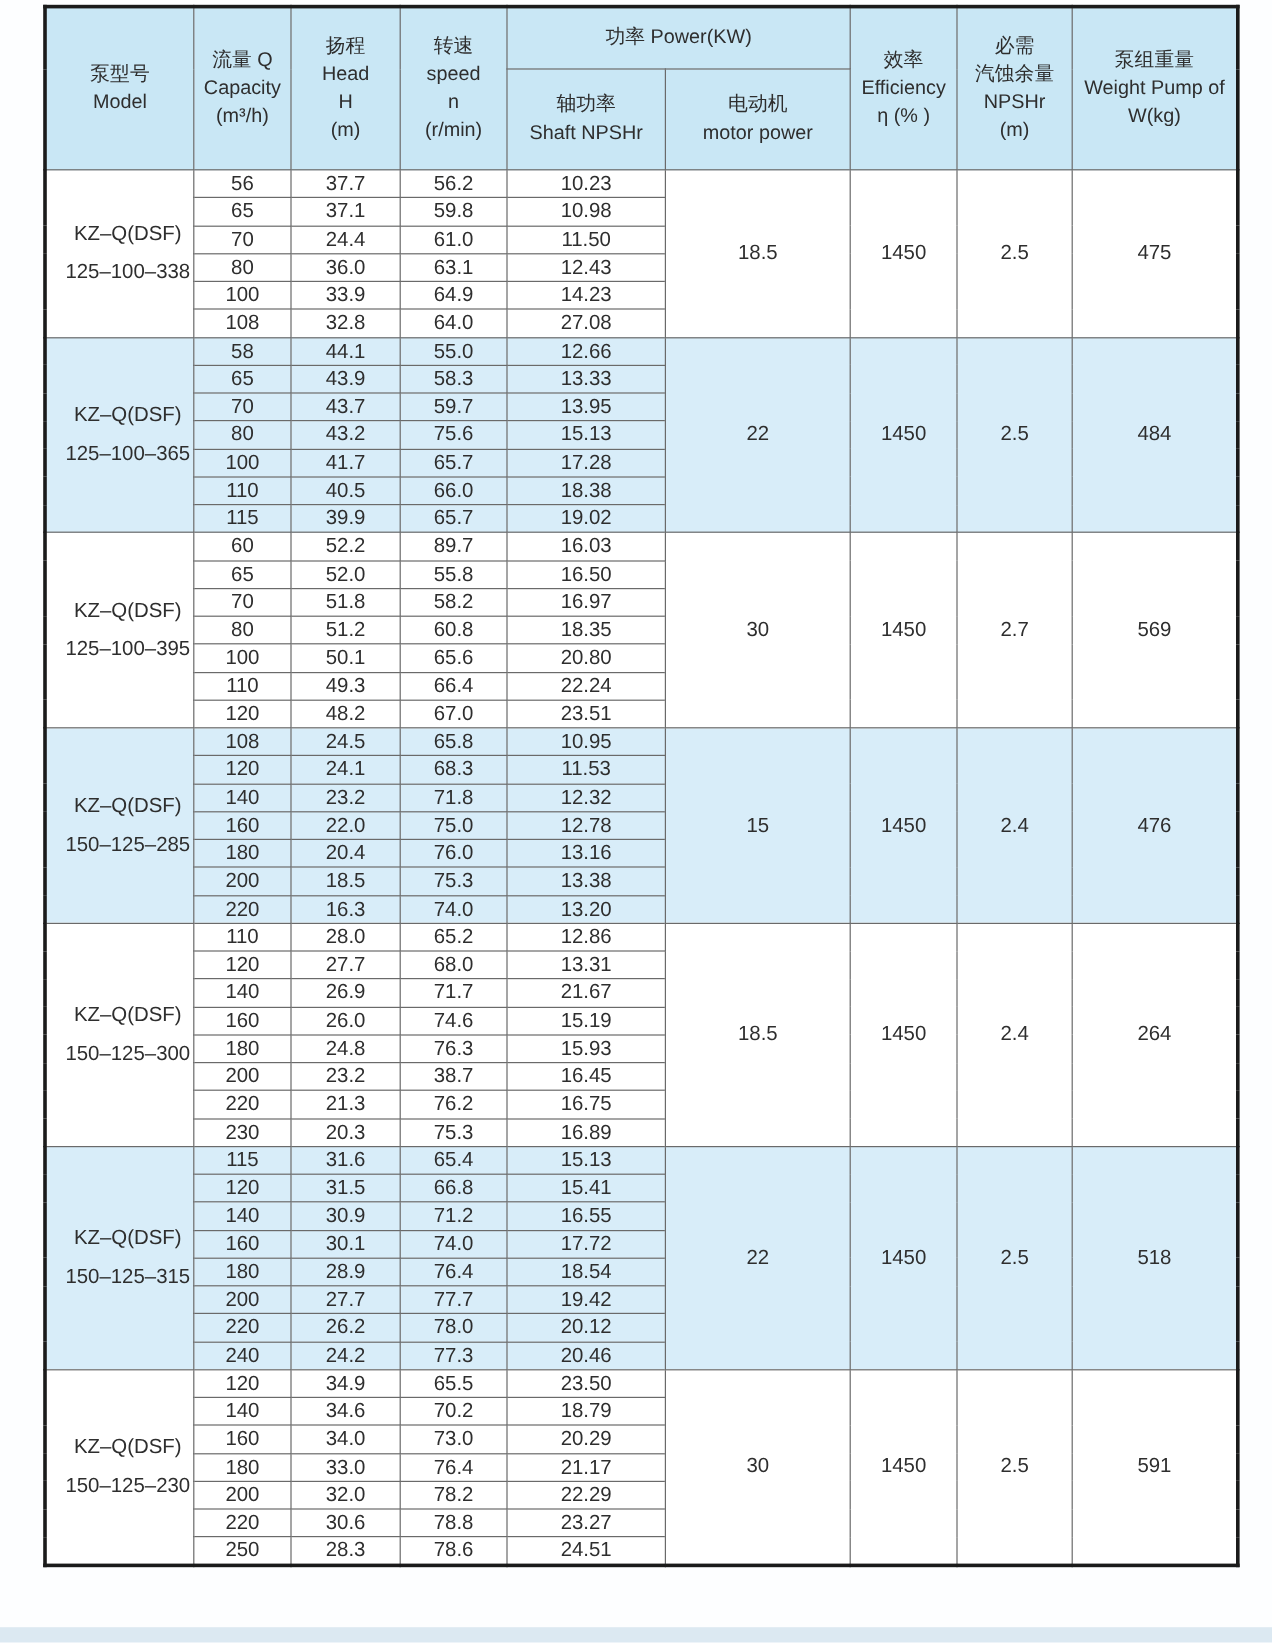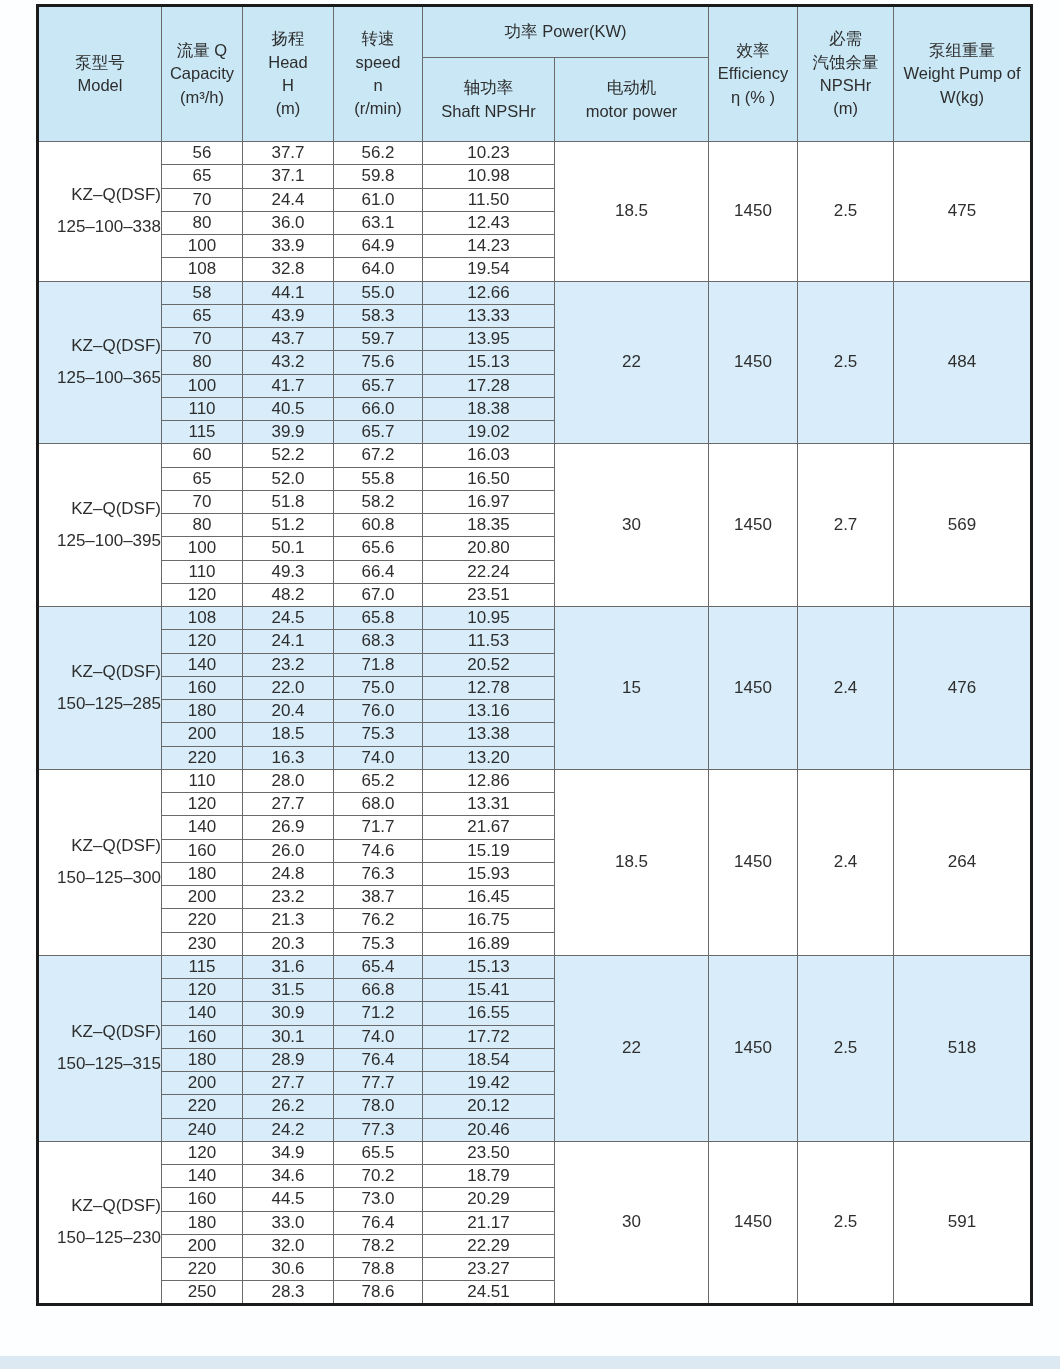--- a/index.html
+++ b/index.html
@@ -43,21 +43,21 @@
   .multiline { white-space:pre-line; }
   
   .spec tbody td, .spec tbody th {
     font-size:17px;
     height:23.26px;
     background:#ffffff;
     color:#2e2e2e;
   }
   .spec tbody tr.blue td, .spec tbody tr.blue th { background:#d8edf9; }
   .spec tbody th.model-cell {
-    text-align:right;
+    text-align:center;
     padding-left:13px;
     font-size:17px;
     line-height:1.9;
     white-space:pre-line;
   }
 </style>
 </head>
 <body>
 
 <div class="page">
@@ -141,21 +141,21 @@
         <tr>
           <td>100</td>
           <td>33.9</td>
           <td>64.9</td>
           <td>14.23</td>
         </tr>
         <tr>
           <td>108</td>
           <td>32.8</td>
           <td>64.0</td>
-          <td>19.54</td>
+          <td>27.08</td>
         </tr>
         <tr class="blue">
           <th rowspan="7" class="model-cell">KZ–Q(DSF)
 125–100–365</th>
           <td>58</td>
           <td>44.1</td>
           <td>55.0</td>
           <td>12.66</td>
           <td rowspan="7">22</td>
           <td rowspan="7">1450</td>
@@ -196,21 +196,21 @@
           <td>115</td>
           <td>39.9</td>
           <td>65.7</td>
           <td>19.02</td>
         </tr>
         <tr>
           <th rowspan="7" class="model-cell">KZ–Q(DSF)
 125–100–395</th>
           <td>60</td>
           <td>52.2</td>
-          <td>67.2</td>
+          <td>89.7</td>
           <td>16.03</td>
           <td rowspan="7">30</td>
           <td rowspan="7">1450</td>
           <td rowspan="7">2.7</td>
           <td rowspan="7">569</td>
         </tr>
         <tr>
           <td>65</td>
           <td>52.0</td>
           <td>55.8</td>
@@ -261,21 +261,21 @@
         <tr class="blue">
           <td>120</td>
           <td>24.1</td>
           <td>68.3</td>
           <td>11.53</td>
         </tr>
         <tr class="blue">
           <td>140</td>
           <td>23.2</td>
           <td>71.8</td>
-          <td>20.52</td>
+          <td>12.32</td>
         </tr>
         <tr class="blue">
           <td>160</td>
           <td>22.0</td>
           <td>75.0</td>
           <td>12.78</td>
         </tr>
         <tr class="blue">
           <td>180</td>
           <td>20.4</td>
@@ -415,21 +415,21 @@
           <td rowspan="7">591</td>
         </tr>
         <tr>
           <td>140</td>
           <td>34.6</td>
           <td>70.2</td>
           <td>18.79</td>
         </tr>
         <tr>
           <td>160</td>
-          <td>44.5</td>
+          <td>34.0</td>
           <td>73.0</td>
           <td>20.29</td>
         </tr>
         <tr>
           <td>180</td>
           <td>33.0</td>
           <td>76.4</td>
           <td>21.17</td>
         </tr>
         <tr>

